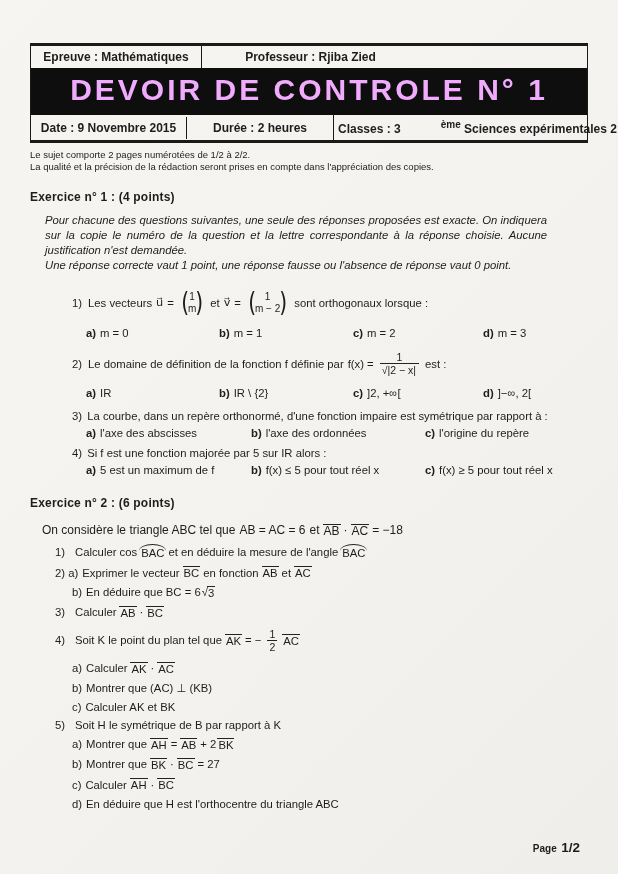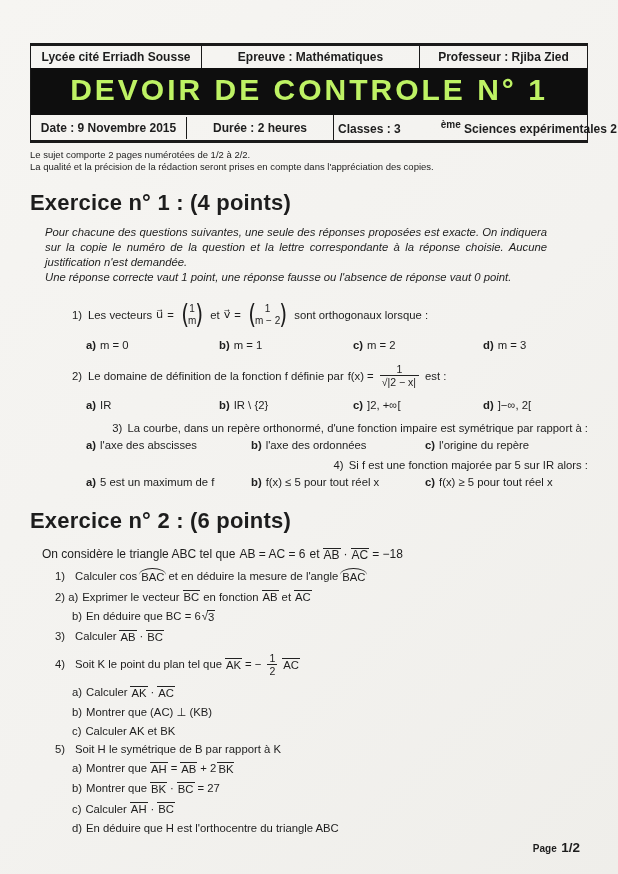--- a/index.html
+++ b/index.html
@@ -19,42 +19,42 @@
     border-left:1.5px solid #1a1a1a;
     border-right:1.5px solid #1a1a1a;
   }
   .hdr-row{display:grid;font-weight:bold;font-size:12px;align-items:center;}
   .hdr-row1{grid-template-columns:170px 218px 1fr;}
   .hdr-row2{grid-template-columns:155px 147px 1fr;}
   .hdr-cell{padding:4px 4px;text-align:center;white-space:nowrap;}
   .hdr-row1 .hdr-cell + .hdr-cell,
   .hdr-row2 .hdr-cell + .hdr-cell{border-left:1.5px solid #1a1a1a;}
   .banner{
-    background:#0e0e0e;color:#bef264;text-align:center;
+    background:#0e0e0e;color:#f0abfc;text-align:center;
     font-size:30px;font-weight:bold;letter-spacing:3px;
     padding:5px 0 8px 0;white-space:nowrap;
   }
   sup.sm{font-size:10px;padding-left:40px;}
 
   
   .notice{margin-top:6px;font-weight:normal;font-size:9.5px;line-height:1.3;}
 
   
-  .ex-title{margin:16px 0 0 0;font-size:22px;font-weight:bold;letter-spacing:.2px;}
+  .ex-title{margin:16px 0 0 0;font-size:12px;font-weight:bold;letter-spacing:.2px;}
 
   
   .intro{
     margin:9px 0 0 15px;width:502px;
     font-style:italic;font-size:11.3px;line-height:1.33;text-align:justify;
   }
   .qline{margin-left:42px;font-size:11.3px;}
   .mline{display:flex;align-items:center;gap:4px;white-space:nowrap;}
   .q1line{margin-top:11px;height:38px;}
   .q2line{margin-top:7px;height:36px;}
-  .qtext{margin-top:11px;text-align:right;}
+  .qtext{margin-top:11px;}
   .qnum{margin-right:2px;}
 
   .opts{display:grid;font-size:11.3px;margin-left:56px;margin-top:5px;}
   .opts4{grid-template-columns:133px 134px 130px 1fr;}
   .opts3a{grid-template-columns:157px 166px 1fr;gap:8px;}
   .opt{white-space:nowrap;}
   .opt b{margin-right:4px;}
 
   
   .ex2-intro{margin:13px 0 0 12px;font-size:12px;}
@@ -88,21 +88,20 @@
   .footer .pn{font-size:13.5px;}
 </style>
 </head>
 <body>
 
 <div class="page">
   <div class="content">
 
     <div class="hdr-box">
       <div class="hdr-row hdr-row1">
-        <div class="hdr-cell">Lycée cité Erriadh Sousse</div>
         <div class="hdr-cell">Epreuve : Mathématiques</div>
         <div class="hdr-cell">Professeur : Rjiba Zied</div>
       </div>
       <div class="banner">DEVOIR DE CONTROLE N° 1</div>
       <div class="hdr-row hdr-row2">
         <div class="hdr-cell">Date : 9 Novembre 2015</div>
         <div class="hdr-cell">Durée : 2 heures</div>
         <div class="hdr-cell"><span>Classes : 3</span><sup class="sm">ème</sup><span> Sciences expérimentales 2</span></div>
       </div>
     </div>

